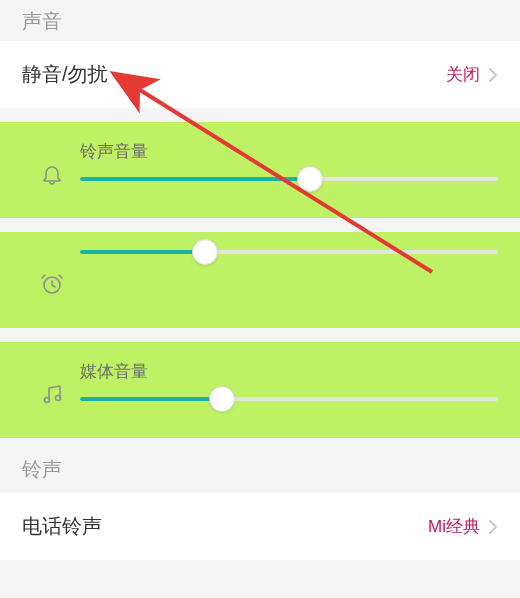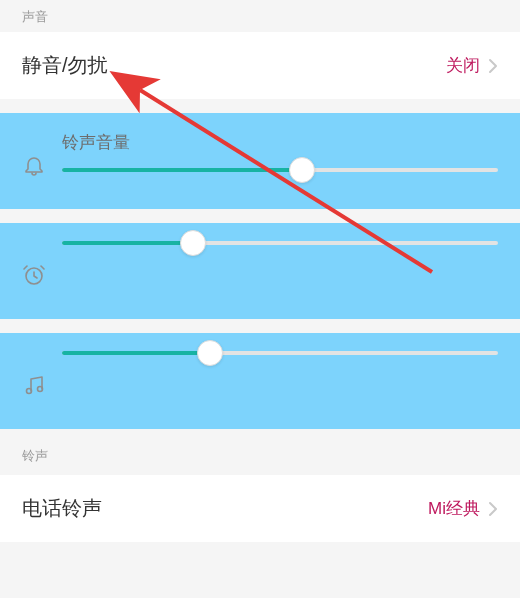--- a/index.html
+++ b/index.html
@@ -6,21 +6,21 @@
   html, body { width: 520px; height: 598px; }
   body {
     font-family: -apple-system, "Helvetica Neue", Arial, "PingFang SC", "Microsoft YaHei", sans-serif;
     background: #f5f5f5;
     color: #333;
     position: relative;
     overflow: hidden;
   }
   .section-header {
     padding: 8px 22px 6px;
-    font-size: 13px;
+    font-size: 20px;
     color: #9a9a9a;
     background: #f5f5f5;
   }
   .panel {
     background: #fff;
   }
   .row {
     display: flex;
     align-items: center;
     padding: 20px 22px;
@@ -41,22 +41,22 @@
     color: #c9c9c9;
     flex-shrink: 0;
   }
   .gap {
     height: 14px;
     background: #f5f5f5;
   }
   .slider-block {
     display: flex;
     align-items: flex-start;
-    padding: 18px 22px 32px 14px;
-    background: #7dd3fc;
+    padding: 18px 22px 32px 32px;
+    background: #bef264;
   }
   .slider-icon {
     width: 40px;
     display: flex;
     justify-content: center;
     align-items: center;
     color: #8f8f8f;
     margin-top: 22px;
   }
   .slider-body {
@@ -155,20 +155,21 @@
 
 <div class="slider-block">
   <div class="slider-icon">
     <svg width="24" height="24" viewBox="0 0 24 24" fill="none" stroke="#8f8f8f" stroke-width="1.6" stroke-linecap="round" stroke-linejoin="round">
       <path d="M9 18V6l11-2v12"></path>
       <circle cx="7" cy="18" r="2.5"></circle>
       <circle cx="18" cy="16" r="2.5"></circle>
     </svg>
   </div>
   <div class="slider-body">
+    <div class="slider-label">媒体音量</div>
     <div class="slider-track">
       <div class="slider-fill" style="width:34%"></div>
       <div class="slider-thumb" style="left:34%"></div>
     </div>
   </div>
 </div>
 
 <div class="section-header" style="padding-top:18px;padding-bottom:10px;">
   <span>铃声</span>
 </div>

